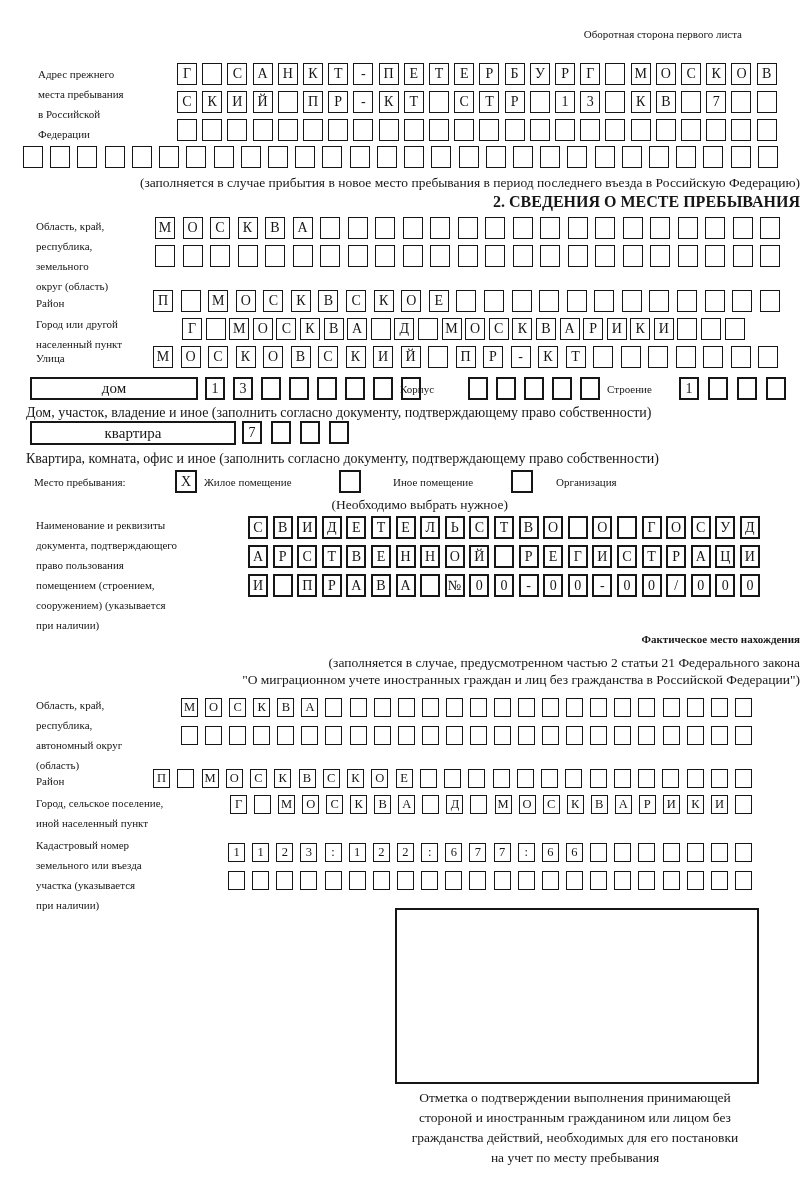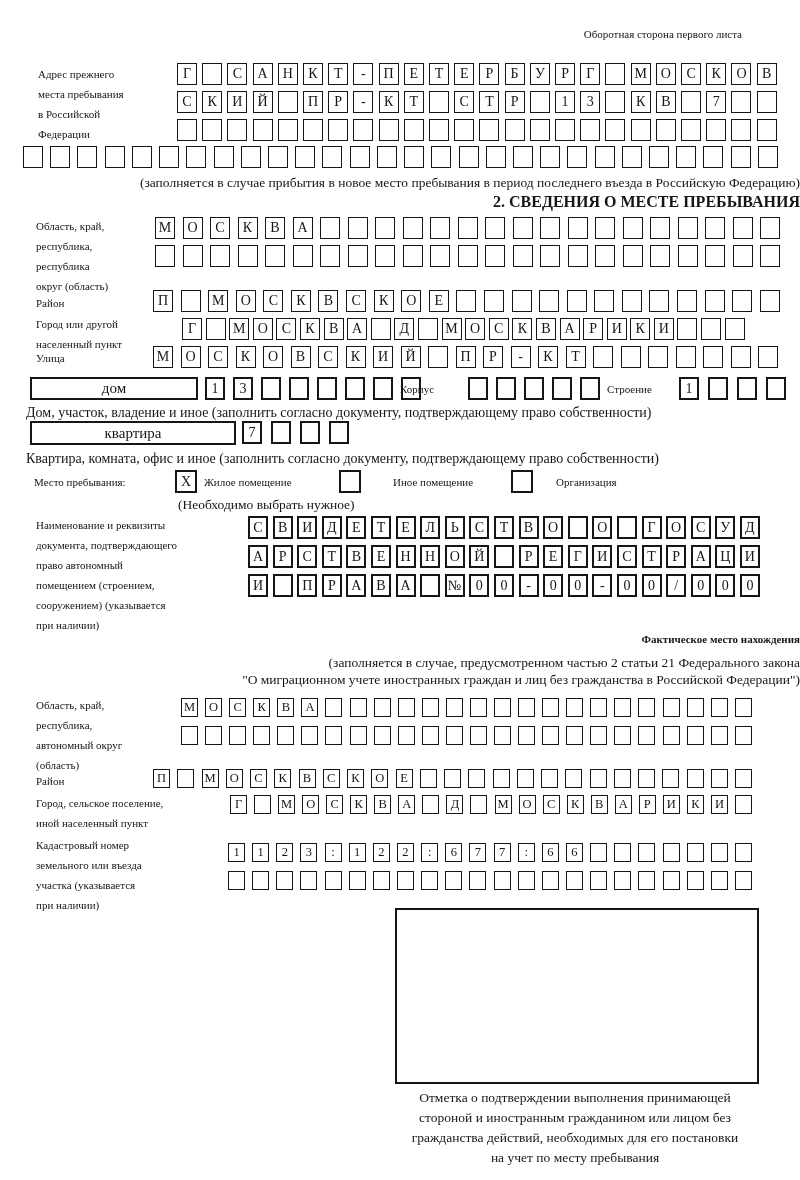--- a/index.html
+++ b/index.html
@@ -137,21 +137,21 @@
     <span class="cl"></span>
     <span class="cl"></span>
     <span class="cl"></span>
   </div>
 <div class="n ctr" style="top:174px">(заполняется в случае прибытия в новое место пребывания в период последнего въезда в Российскую Федерацию)</div>
 
 <div class="t ctr bold-t" style="top:192px;font-size:16px">2. СВЕДЕНИЯ О МЕСТЕ ПРЕБЫВАНИЯ</div>
 
 <div class="t" style="left:36px;top:216px">Область, край,</div>
 <div class="t" style="left:36px;top:236px">республика,</div>
-<div class="t" style="left:36px;top:256px">республика</div>
+<div class="t" style="left:36px;top:256px">земельного</div>
 <div class="t" style="left:36px;top:276px">округ (область)</div>
 <div class="row" style="left:155px;top:217px;width:625px">
     <span class="cl">М</span>
     <span class="cl">О</span>
     <span class="cl">С</span>
     <span class="cl">К</span>
     <span class="cl">В</span>
     <span class="cl">А</span>
     <span class="cl"></span>
     <span class="cl"></span>
@@ -317,25 +317,25 @@
   </div>
 <div class="n" style="left:26px;top:450px;font-size:14px">Квартира, комната, офис и иное (заполнить согласно документу, подтверждающему право собственности)</div>
 
 <div class="t" style="left:34px;top:472px">Место пребывания:</div>
 <div class="cbx" style="left:175px;top:470px">X</div>
 <div class="t" style="left:204px;top:472px">Жилое помещение</div>
 <div class="cbx" style="left:339px;top:470px"></div>
 <div class="t" style="left:393px;top:472px">Иное помещение</div>
 <div class="cbx" style="left:511px;top:470px"></div>
 <div class="t" style="left:556px;top:472px">Организация</div>
-<div class="n" style="left:178px;top:496px;width:315px;text-align:left">(Необходимо выбрать нужное)</div>
+<div class="n" style="left:193px;top:496px;width:315px;text-align:right">(Необходимо выбрать нужное)</div>
 
 <div class="t" style="left:36px;top:515px">Наименование и реквизиты</div>
 <div class="t" style="left:36px;top:535px">документа, подтверждающего</div>
-<div class="t" style="left:36px;top:555px">право автономный</div>
+<div class="t" style="left:36px;top:555px">право пользования</div>
 <div class="t" style="left:36px;top:575px">помещением (строением,</div>
 <div class="t" style="left:36px;top:595px">сооружением) (указывается</div>
 <div class="t" style="left:36px;top:615px">при наличии)</div>
 <div class="row bold" style="left:248px;top:516px;width:512px">
     <span class="cl">С</span>
     <span class="cl">В</span>
     <span class="cl">И</span>
     <span class="cl">Д</span>
     <span class="cl">Е</span>
     <span class="cl">Т</span>

